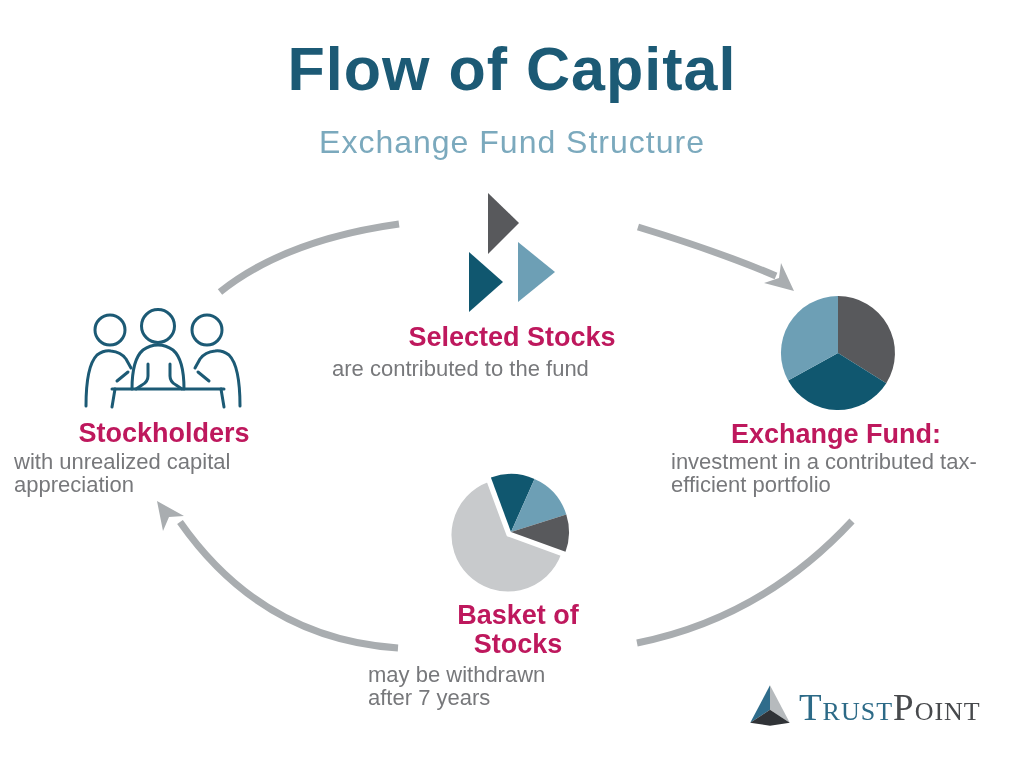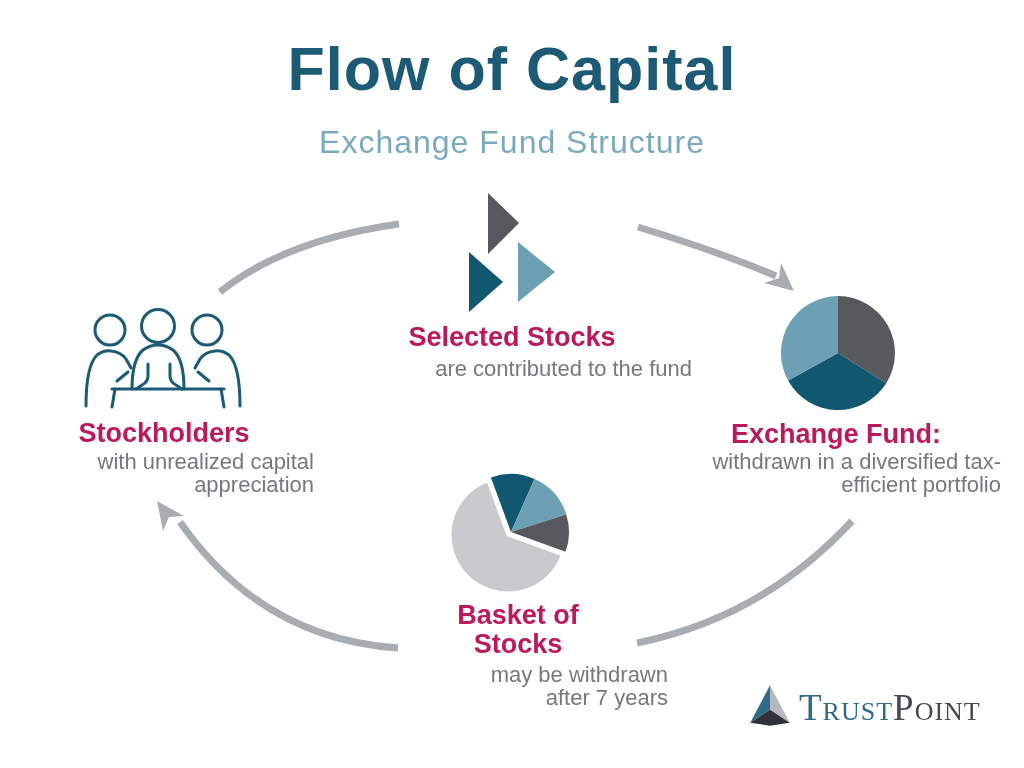--- a/index.html
+++ b/index.html
@@ -15,21 +15,21 @@
   .subtitle{
     position:absolute;top:124px;left:0;width:1024px;margin:0;
     text-align:center;font-size:32px;font-weight:400;letter-spacing:1px;
     color:#7ba9bd;
   }
   .node-label{
     position:absolute;margin:0;text-align:center;
     font-size:27px;font-weight:700;color:#be185d;line-height:29px;
   }
   .node-desc{
-    position:absolute;margin:0;text-align:right;
+    position:absolute;margin:0;text-align:left;
     font-size:22px;font-weight:400;color:#77787b;line-height:23.5px;
   }
   .abs{position:absolute;}
   svg{display:block;overflow:visible;}
   .arrowline{fill:none;stroke-width:7;stroke-linecap:butt;}
   .pie-gap{stroke:#ffffff;stroke-width:3;stroke-linejoin:round;}
   .people{fill:none;stroke-width:3;stroke-linecap:round;stroke-linejoin:round;}
   .logo{
     position:absolute;left:748px;top:684px;display:flex;align-items:flex-start;
   }
@@ -67,21 +67,21 @@
   <p class="node-label" style="left:332px;top:323px;width:360px">Selected Stocks</p>
   <p class="node-desc" style="left:332px;top:357px;width:360px">are contributed to the fund</p>
 
   <svg class="abs" style="left:778px;top:293px" width="120" height="120" viewBox="0 0 120 120">
     <path d="M60,60 L60,3 A57,57 0 0 1 108.3,90.2 Z" fill="#58595c"></path>
     <path d="M60,60 L108.3,90.2 A57,57 0 0 1 10.1,87.6 Z" fill="#10576f"></path>
     <path d="M60,60 L10.1,87.6 A57,57 0 0 1 60,3 Z" fill="#6d9fb5"></path>
   </svg>
 
   <p class="node-label" style="left:671px;top:420px;width:330px">Exchange Fund:</p>
-  <p class="node-desc" style="left:671px;top:450px;width:330px">withdrawn in a diversified tax-</p>
+  <p class="node-desc" style="left:671px;top:450px;width:330px">investment in a contributed tax-</p>
   <p class="node-desc" style="left:671px;top:473px;width:330px">efficient portfolio</p>
 
   <svg class="abs" style="left:446px;top:467px" width="130" height="130" viewBox="0 0 130 130">
     <path d="M65,65 L44.9,10.6 A58,58 0 0 1 88.5,12 Z" fill="#10576f"></path>
     <path d="M65,65 L88.5,12 A58,58 0 0 1 120.3,47.5 Z" fill="#6d9fb5"></path>
     <path d="M65,65 L120.3,47.5 A58,58 0 0 1 119.5,84.8 Z" fill="#58595c"></path>
     <path class="pie-gap" d="M62,68 L116.5,87.8 A58,58 0 1 1 41.9,13.6 Z" fill="#c8cacc"></path>
   </svg>
 
   <p class="node-label" style="left:368px;top:601px;width:300px">Basket of</p>

